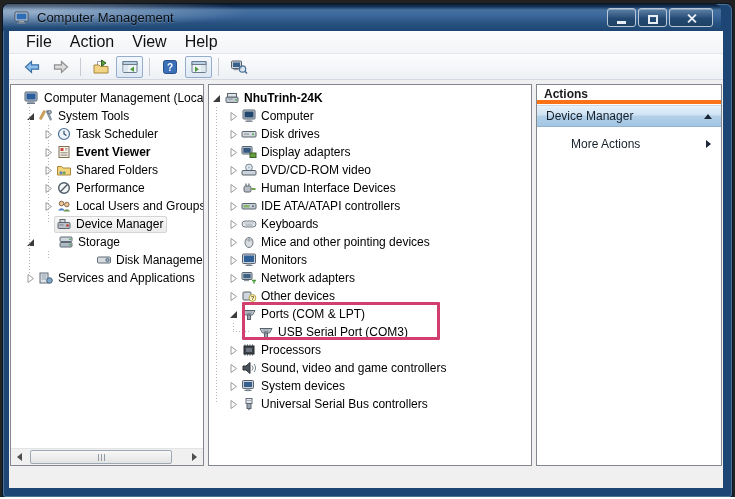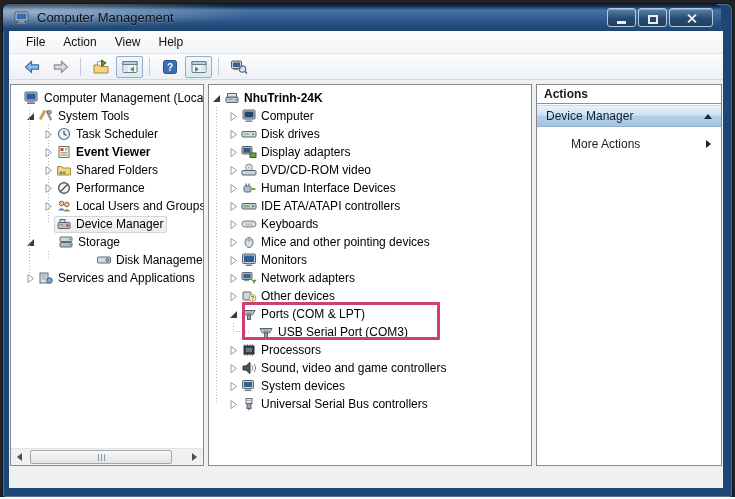--- a/index.html
+++ b/index.html
@@ -32,21 +32,21 @@
   .glyph-close::before, .glyph-close::after { content:""; position:absolute; left:5px; top:0;
     width: 2px; height: 11px; background:#e9eef4; }
   .glyph-close::before { transform: rotate(45deg); }
   .glyph-close::after  { transform: rotate(-45deg); }
 
   
   .client { position: absolute; left: 6px; right: 9px; top: 27px; bottom: 9px; background: #f0f0f0; }
 
   .menubar { height: 23px; display: flex; align-items: center; padding-left: 8px;
     background: linear-gradient(180deg,#fbfcfd,#f2f4f7); border-bottom: 1px solid #e3e6ea; }
-  .menu-item { padding: 3px 9px; font-size: 12px; color: #101010; }
+  .menu-item { padding: 3px 9px; font-size: 16px; color: #101010; }
 
   .toolbar { height: 26px; display: flex; align-items: center; padding-left: 8px;
     background: linear-gradient(180deg,#fdfdfe,#edf0f4); border-bottom: 1px solid #d6dae0; }
   .tb-btn { width: 27px; height: 22px; display: flex; align-items: center; justify-content: center;
     border: 1px solid transparent; border-radius: 2px; background: transparent; margin: 0 1px; }
   .tb-btn.toggled { border-color: #96accb; background: linear-gradient(180deg,#f3f8fd,#dcE8f4); }
   .tb-icon { display: flex; align-items: center; justify-content: center; }
   .tb-sep { width: 1px; height: 18px; background: #c7ccd4; margin: 0 5px; }
 
   
@@ -79,21 +79,21 @@
   .arr-left  { width:0; height:0; border:4px solid transparent; border-left:none;  border-right:5px solid #4d4d4d; }
   .arr-right { width:0; height:0; border:4px solid transparent; border-right:none; border-left:5px solid #4d4d4d; }
   .sb-track { flex: 1; position: relative; }
   .sb-thumb { position: absolute; left: 2px; top: 1px; bottom: 1px; width: 142px;
     background: linear-gradient(180deg,#f8f8f8,#e3e3e3); border: 1px solid #9da9b5; border-radius: 2px;
     display: flex; align-items: center; justify-content: center; gap: 2px; }
   .grip { width: 1px; height: 7px; background: #8f9aa5; }
 
   
   .actions-header { height: 19px; line-height: 19px; padding-left: 7px; font-size: 12px;
-    font-weight: bold; color: #1b1b1b; background: #ffffff; border-bottom: 1px solid #f97316; }
+    font-weight: bold; color: #1b1b1b; background: #ffffff; border-bottom: 4px solid #f97316; }
   .actions-group-header { height: 22px; margin-top: 1px; display: flex; align-items: center;
     padding: 0 9px; font-size: 12px; color: #15202b;
     background: linear-gradient(180deg,#e7f1fa 0%,#cfe3f3 45%,#b4d0e9 50%,#a2c5e2 100%);
     border-top: 1px solid #cadcec; border-bottom: 1px solid #93b2cf; }
   .tri-up { margin-left: auto; width: 0; height: 0;
     border-left: 4px solid transparent; border-right: 4px solid transparent;
     border-bottom: 5px solid #1a2633; }
   .actions-item { height: 24px; margin-top: 5px; display: flex; align-items: center;
     padding: 0 10px 0 34px; font-size: 12px; color: #15202b; }
   .tri-right { margin-left: auto; width: 0; height: 0;

